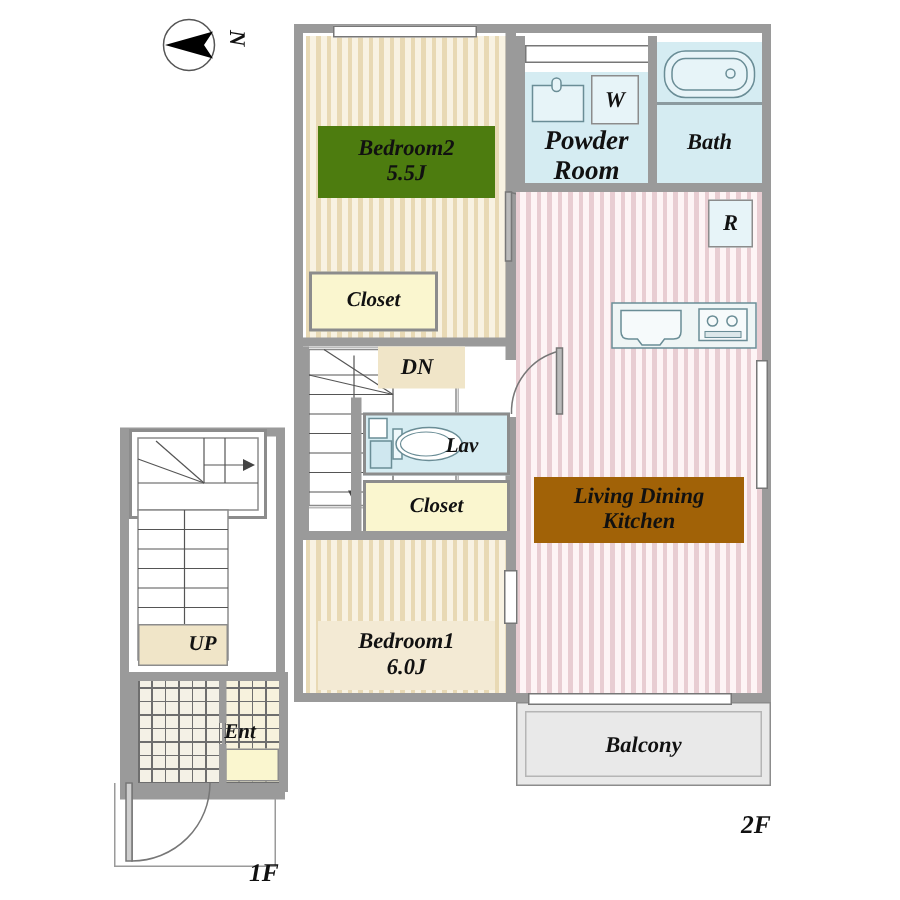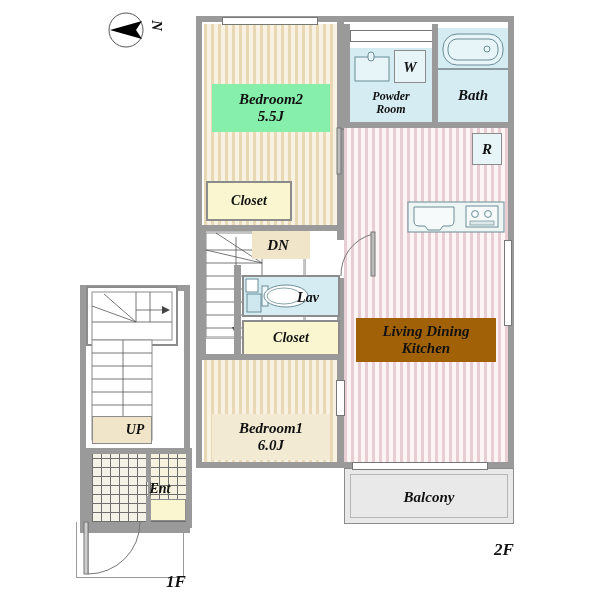--- a/index.html
+++ b/index.html
@@ -48,21 +48,21 @@
   
   .lbl{
     font-style:italic;font-weight:700;color:#111;
     text-align:center;line-height:1.12;
     white-space:nowrap;
   }
   .lbl-box{display:flex;align-items:center;justify-content:center;}
 
   .f-15{font-size:15px;}
   .f-14{font-size:14px;}
-  .f-13{font-size:12px;}
+  .f-13{font-size:18px;}
   .f-17{font-size:17px;}
 
   .plain{font-style:normal;}
 
   
   svg{display:block;overflow:visible;}
 </style>
 </head>
 <body>
 
@@ -72,21 +72,21 @@
     <polygon points="4,22 36,13 30,22 36,31" fill="#000000"></polygon>
   </svg>
   <div class="abs lbl plain f-15" style="left:40px;top:9px;width:22px;transform:rotate(90deg);font-style:italic;font-weight:700;">N</div>
 </div>
 
 <div class="abs wall" style="left:196px;top:16px;width:318px;height:452px;"></div>
 
 <div class="abs room-white" style="left:202px;top:22px;width:306px;height:440px;"></div>
 
 <div class="abs floor-wood" style="left:204px;top:24px;width:133px;height:205px;"></div>
-<div class="abs lbl-box" style="left:212px;top:84px;width:118px;height:48px;background:#86efac;">
+<div class="abs lbl-box" style="left:212px;top:84px;width:118px;height:48px;background:#4d7c0f;">
   <div class="lbl">
     <div class="f-15">Bedroom2</div>
     <div class="f-15">5.5J</div>
   </div>
 </div>
 
 <div class="abs" style="left:222px;top:17px;width:96px;height:8px;background:#ffffff;border:1px solid #777;"></div>
 
 <div class="abs fill-cream bd2" style="left:206px;top:181px;width:86px;height:40px;"></div>
 <div class="abs lbl-box" style="left:206px;top:191px;width:86px;height:20px;">

